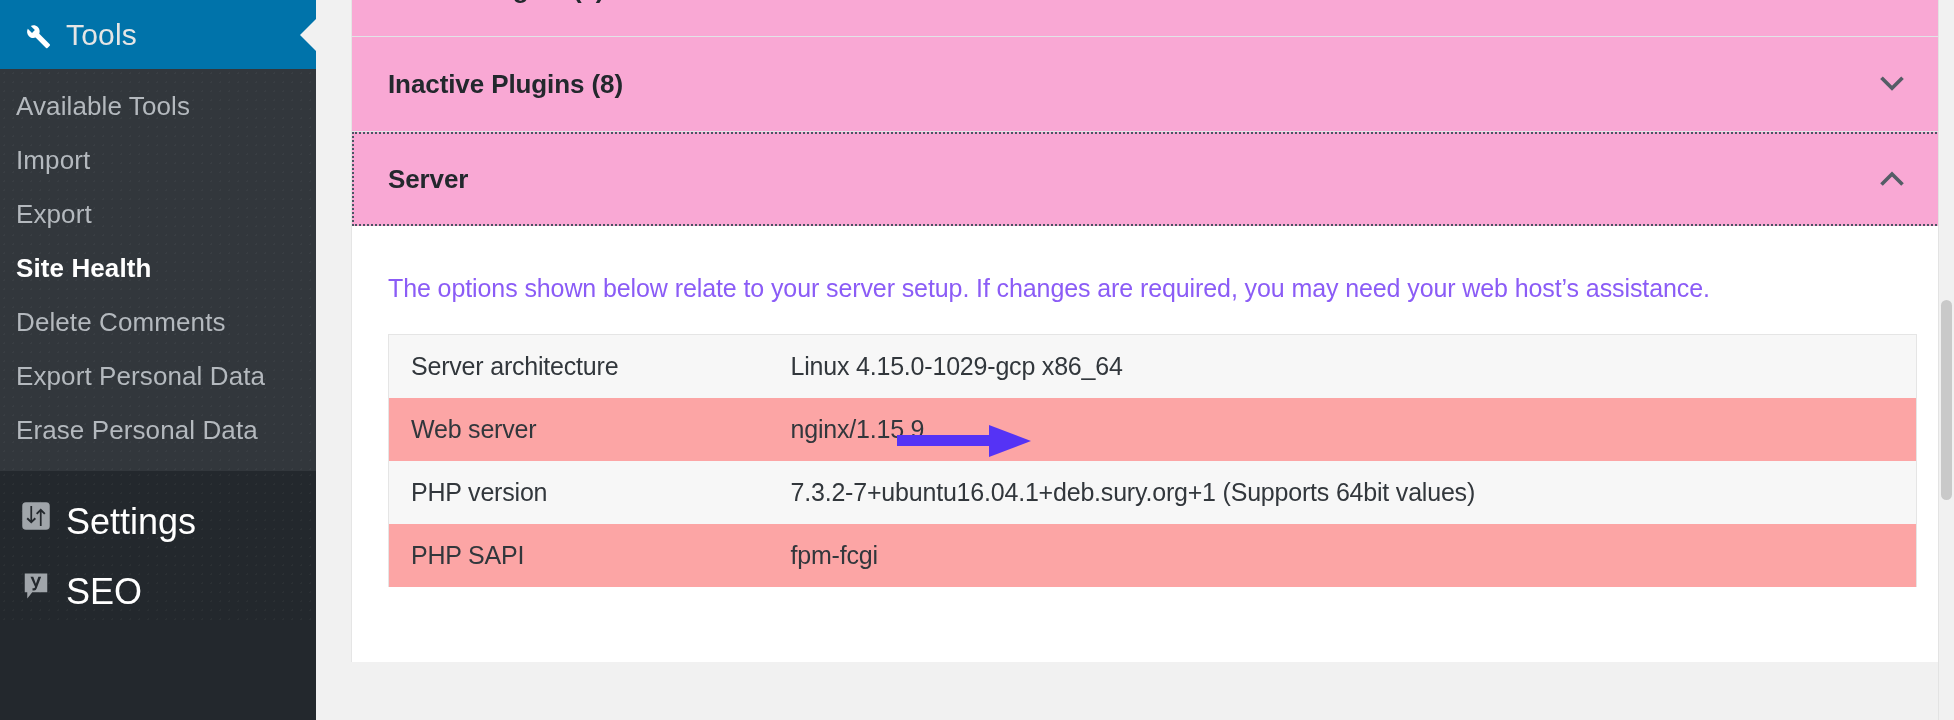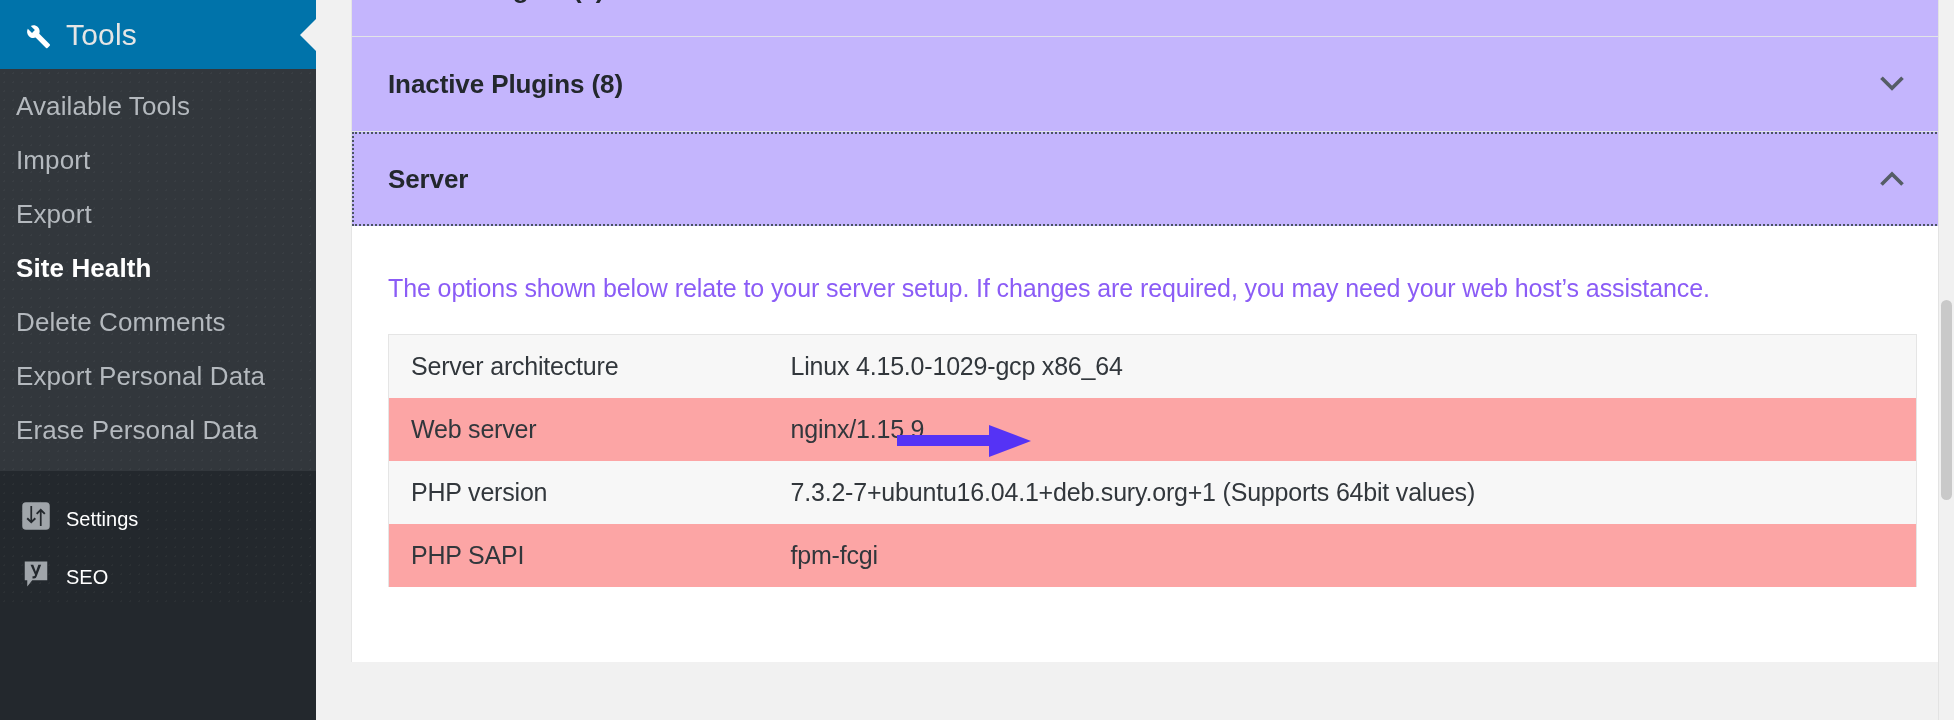--- a/index.html
+++ b/index.html
@@ -62,24 +62,24 @@
   }
   .submenu-item.current { color:#ffffff; font-weight:bold; }
 
   .menu-bottom {
     background:#23282d;
     background-image:radial-gradient(rgba(255,255,255,.035) 1px, transparent 1px);
     background-size:9px 9px;
     padding-top:16px;
   }
   .top-item {
-    display:flex; align-items:flex-end;
+    display:flex; align-items:flex-start;
     padding:14px 0 14px 16px;
     color:#ffffff;
-    font-size:20px;
+    font-size:36px;
     white-space:nowrap;
   }
   .top-item .ti-ico { width:40px; flex:0 0 40px; display:flex; align-items:center; justify-content:center; }
   .top-item .ti-label { margin-left:10px; }
 
   .collapse-item {
     display:flex; align-items:center;
     padding:14px 0 14px 16px;
     color:#b4b9be;
     font-size:26px;
@@ -100,21 +100,21 @@
     position:relative;
     width:1603px;
     background:#ffffff;
     height:720px;
     border-left:1px solid #e5e5e5;
     border-right:1px solid #e5e5e5;
   }
 
   .acc {
     position:relative;
-    background:#c4b5fd;
+    background:#f9a8d4;
     border-bottom:1px solid #e2e4e7;
   }
   .acc-head {
     position:relative;
     display:flex; align-items:center;
     padding:0 36px 0 36px;
     height:94px;
   }
   .acc-title {
     font-size:26px;

